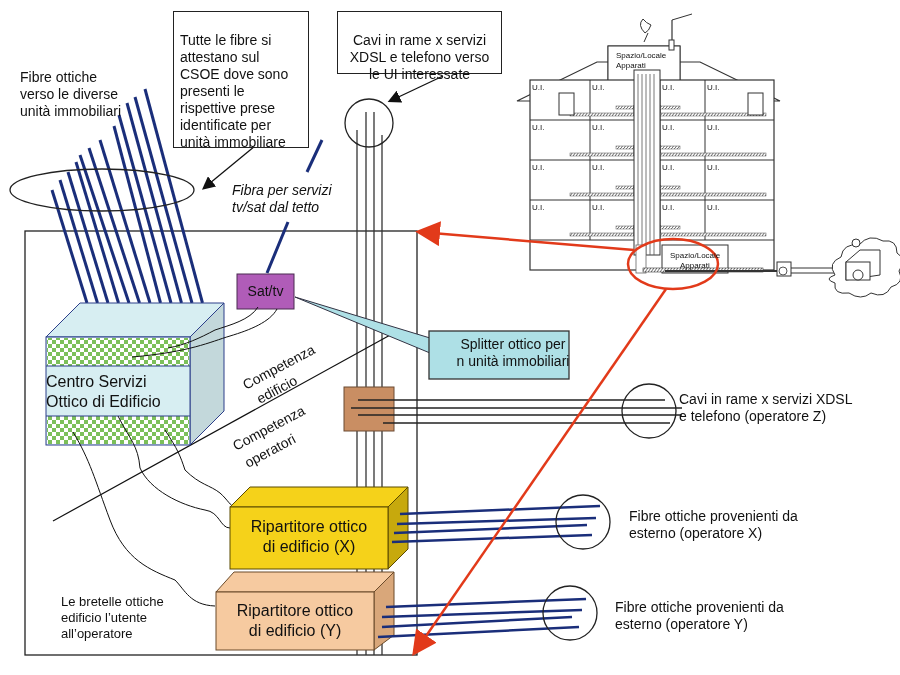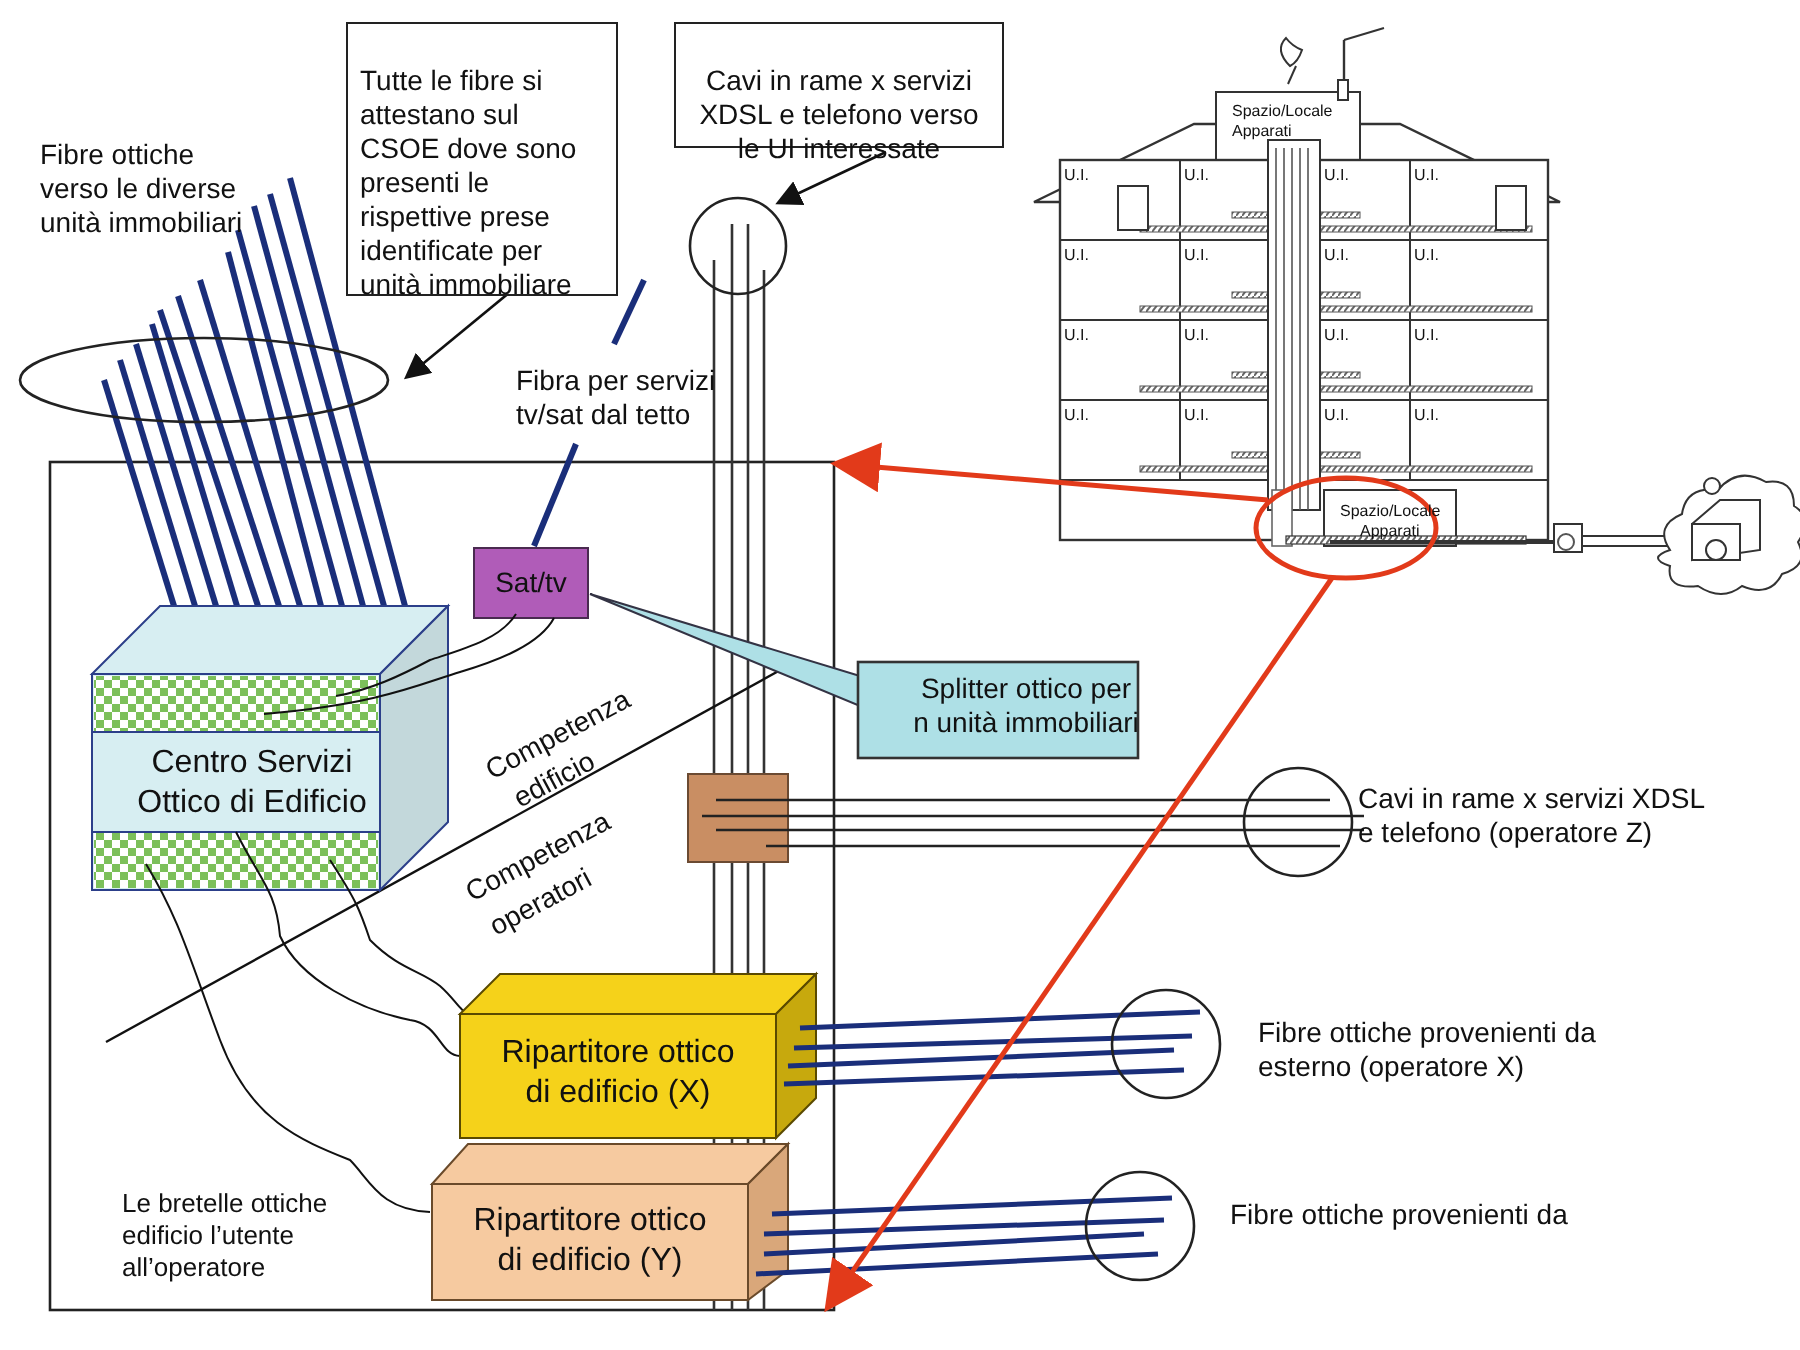--- a/index.html
+++ b/index.html
@@ -255,28 +255,28 @@
   <span class="line">Splitter ottico per</span>
   <span class="line">n unità immobiliari</span>
 </div>
 
 <div class="lbl" style="left:20px;top:69px;">
   <span class="line">Fibre ottiche</span>
   <span class="line">verso le diverse</span>
   <span class="line">unità immobiliari</span>
 </div>
 
-<div class="lbl" style="left:258px;top:182px;">
+<div class="lbl" style="left:232px;top:182px;font-style:italic;">
   <span class="line">Fibra per servizi</span>
   <span class="line">tv/sat dal tetto</span>
 </div>
 
 <div class="lbl" style="left:237px;top:283px;width:57px;text-align:center;">Sat/tv</div>
 
-<div class="lbl" style="left:46px;top:372px;width:160px;text-align:center;font-size:16px;line-height:20px;">
+<div class="lbl" style="left:46px;top:372px;width:160px;font-size:16px;line-height:20px;">
   <span class="line">Centro Servizi</span>
   <span class="line">Ottico di Edificio</span>
 </div>
 
 <div class="lbl" style="left:230px;top:517px;width:158px;text-align:center;font-size:16px;line-height:20px;">
   <span class="line">Ripartitore ottico</span>
   <span class="line">di edificio (X)</span>
 </div>
 
 <div class="lbl" style="left:216px;top:601px;width:158px;text-align:center;font-size:16px;line-height:20px;">
@@ -295,13 +295,14 @@
   <span class="line">e telefono (operatore Z)</span>
 </div>
 
 <div class="lbl" style="left:629px;top:508px;">
   <span class="line">Fibre ottiche provenienti da</span>
   <span class="line">esterno (operatore X)</span>
 </div>
 
 <div class="lbl" style="left:615px;top:599px;">
   <span class="line">Fibre ottiche provenienti da</span>
+  <span class="line">esterno (operatore Y)</span>
 </div>
 
 </body></html>

